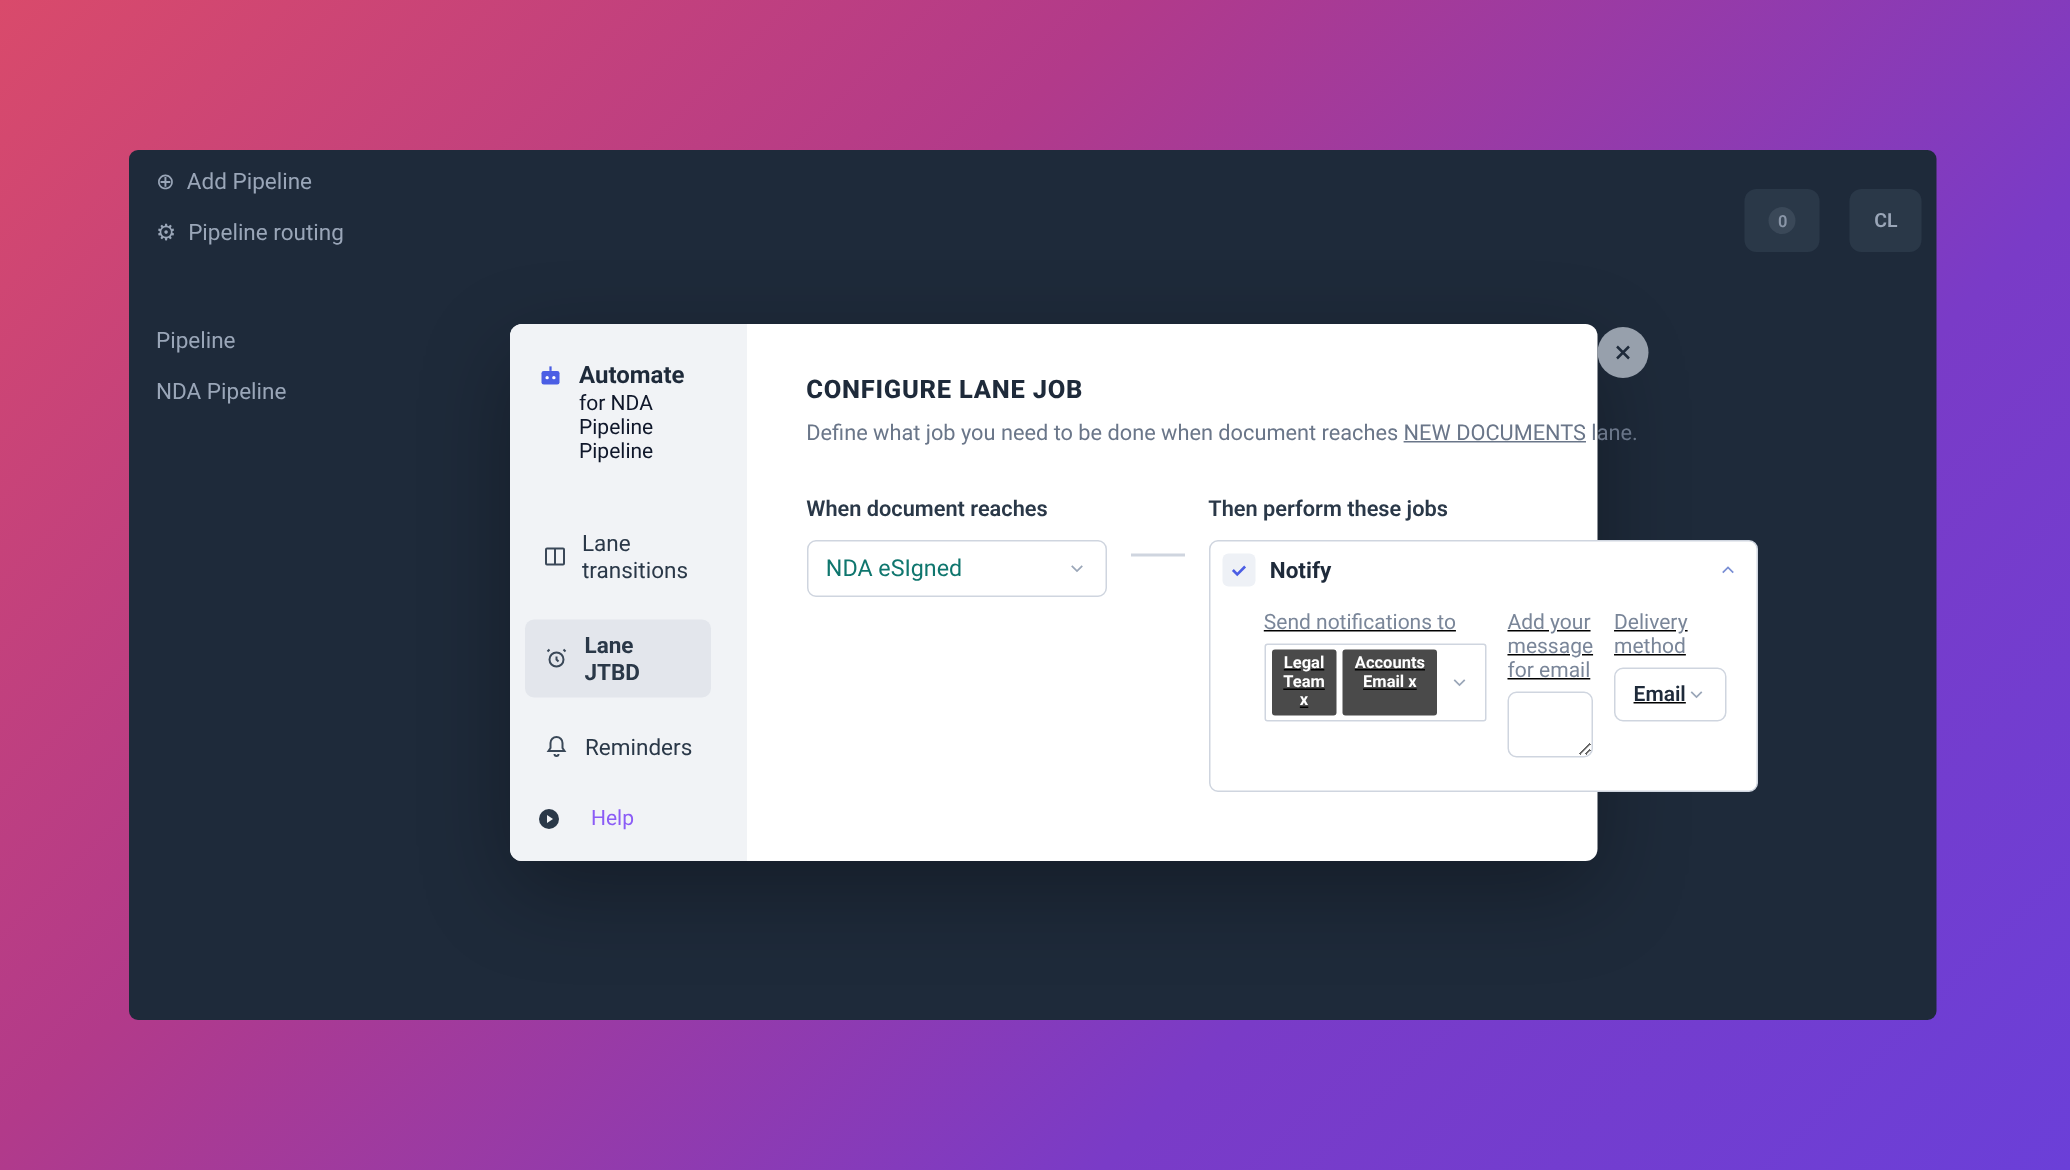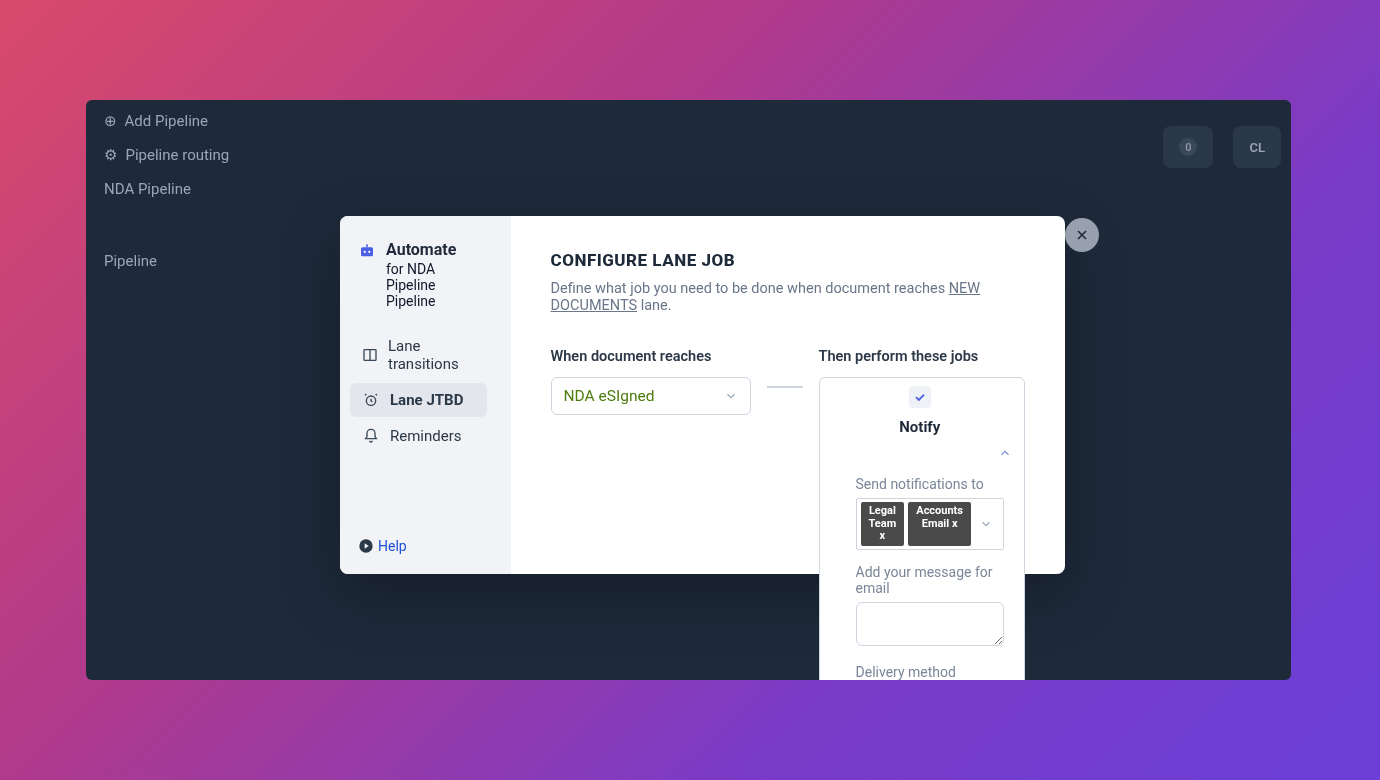--- a/index.html
+++ b/index.html
@@ -107,44 +107,44 @@
 
   .sidebar-header {
     padding: 0 8px 14px 8px;
     display: flex;
     gap: 10px;
   }
   .sidebar-header .icon { color: #4b5ee4; flex-shrink: 0; margin-top: 2px; }
   .sidebar-header .title { font-weight: 700; color: #1e2a3a; font-size: 16px; }
   .sidebar-header .sub { color: #0f172a; font-size: 14px; margin-top: 2px; }
 
-  .nav-list { display: flex; flex-direction: column; gap: 2px; margin-top: 6px; }
+  .nav-list { display: flex; flex-direction: column; gap: 16px; margin-top: 22px; }
   .nav-item {
     display: flex;
     align-items: center;
     gap: 10px;
     padding: 8px 12px;
     border-radius: 6px;
     color: #2a3848;
     font-size: 15px;
     cursor: pointer;
   }
   .nav-item.active {
     background: #e3e6ec;
     font-weight: 700;
   }
   .nav-item .icon { width: 18px; display: inline-flex; justify-content: center; color: #3a4858; }
 
   .sidebar-footer {
     margin-top: auto;
     display: flex;
     align-items: flex-start;
-    gap: 4px;
+    gap: 20px;
     padding: 4px 8px;
-    color: #1d4ed8;
+    color: #8b5cf6;
     font-size: 14px;
     cursor: pointer;
   }
   .sidebar-footer .icon { width: 16px; height: 16px; }
 
   .main {
     flex: 1;
     padding: 34px 40px 20px 40px;
     position: relative;
   }
@@ -183,21 +183,21 @@
   .col-left { width: 200px; }
 
   .select {
     border: 1px solid #cfd5df;
     border-radius: 6px;
     height: 38px;
     padding: 0 12px;
     display: flex;
     align-items: center;
     justify-content: space-between;
-    color: #4d7c0f;
+    color: #0f766e;
     font-size: 15.5px;
     background: #fff;
     cursor: pointer;
   }
   .select .chev { color: #9aa6b8; }
 
   .connector {
     width: 68px;
     display: flex;
     align-items: center;
@@ -217,40 +217,40 @@
     border-radius: 6px;
     background: #fff;
   }
 
   .job-header {
     display: flex;
     align-items: center;
     padding: 8px 12px 8px 8px;
     gap: 10px;
     cursor: pointer;
-    flex-direction: column;
   }
   .job-check {
     width: 22px;
     height: 22px;
     border-radius: 4px;
     background: #eef1f6;
     display: inline-flex;
     align-items: center;
     justify-content: center;
     color: #4b5ee4;
   }
   .job-title { font-weight: 700; color: #1e2a3a; font-size: 15px; }
   .job-header .chev { margin-left: auto; color: #7a8fd4; }
 
   .job-body {
     padding: 8px 20px 18px 36px;
     display: flex;
-    flex-direction: column;
+    flex-direction: row;
     gap: 14px;
+    text-decoration: underline;
   }
   .field-label {
     color: #7a8699;
     font-size: 14px;
     margin-bottom: 6px;
     display: block;
   }
 
   .tag-select {
     border: 1px solid #cfd5df;
@@ -342,25 +342,25 @@
 
   <div class="bg-nav">
     <div class="item">
       <span>⊕</span>
       <span>Add Pipeline</span>
     </div>
     <div class="item">
       <span>⚙</span>
       <span>Pipeline routing</span>
     </div>
+    <div class="item section">
+      <span>Pipeline</span>
+    </div>
     <div class="item">
       <span>NDA Pipeline</span>
-    </div>
-    <div class="item section">
-      <span>Pipeline</span>
     </div>
   </div>
 
   <div class="bg-tabs">
     <div class="bg-tab">
       <span class="badge">0</span>
     </div>
     <div class="bg-tab">
       <span>CL</span>
     </div>

